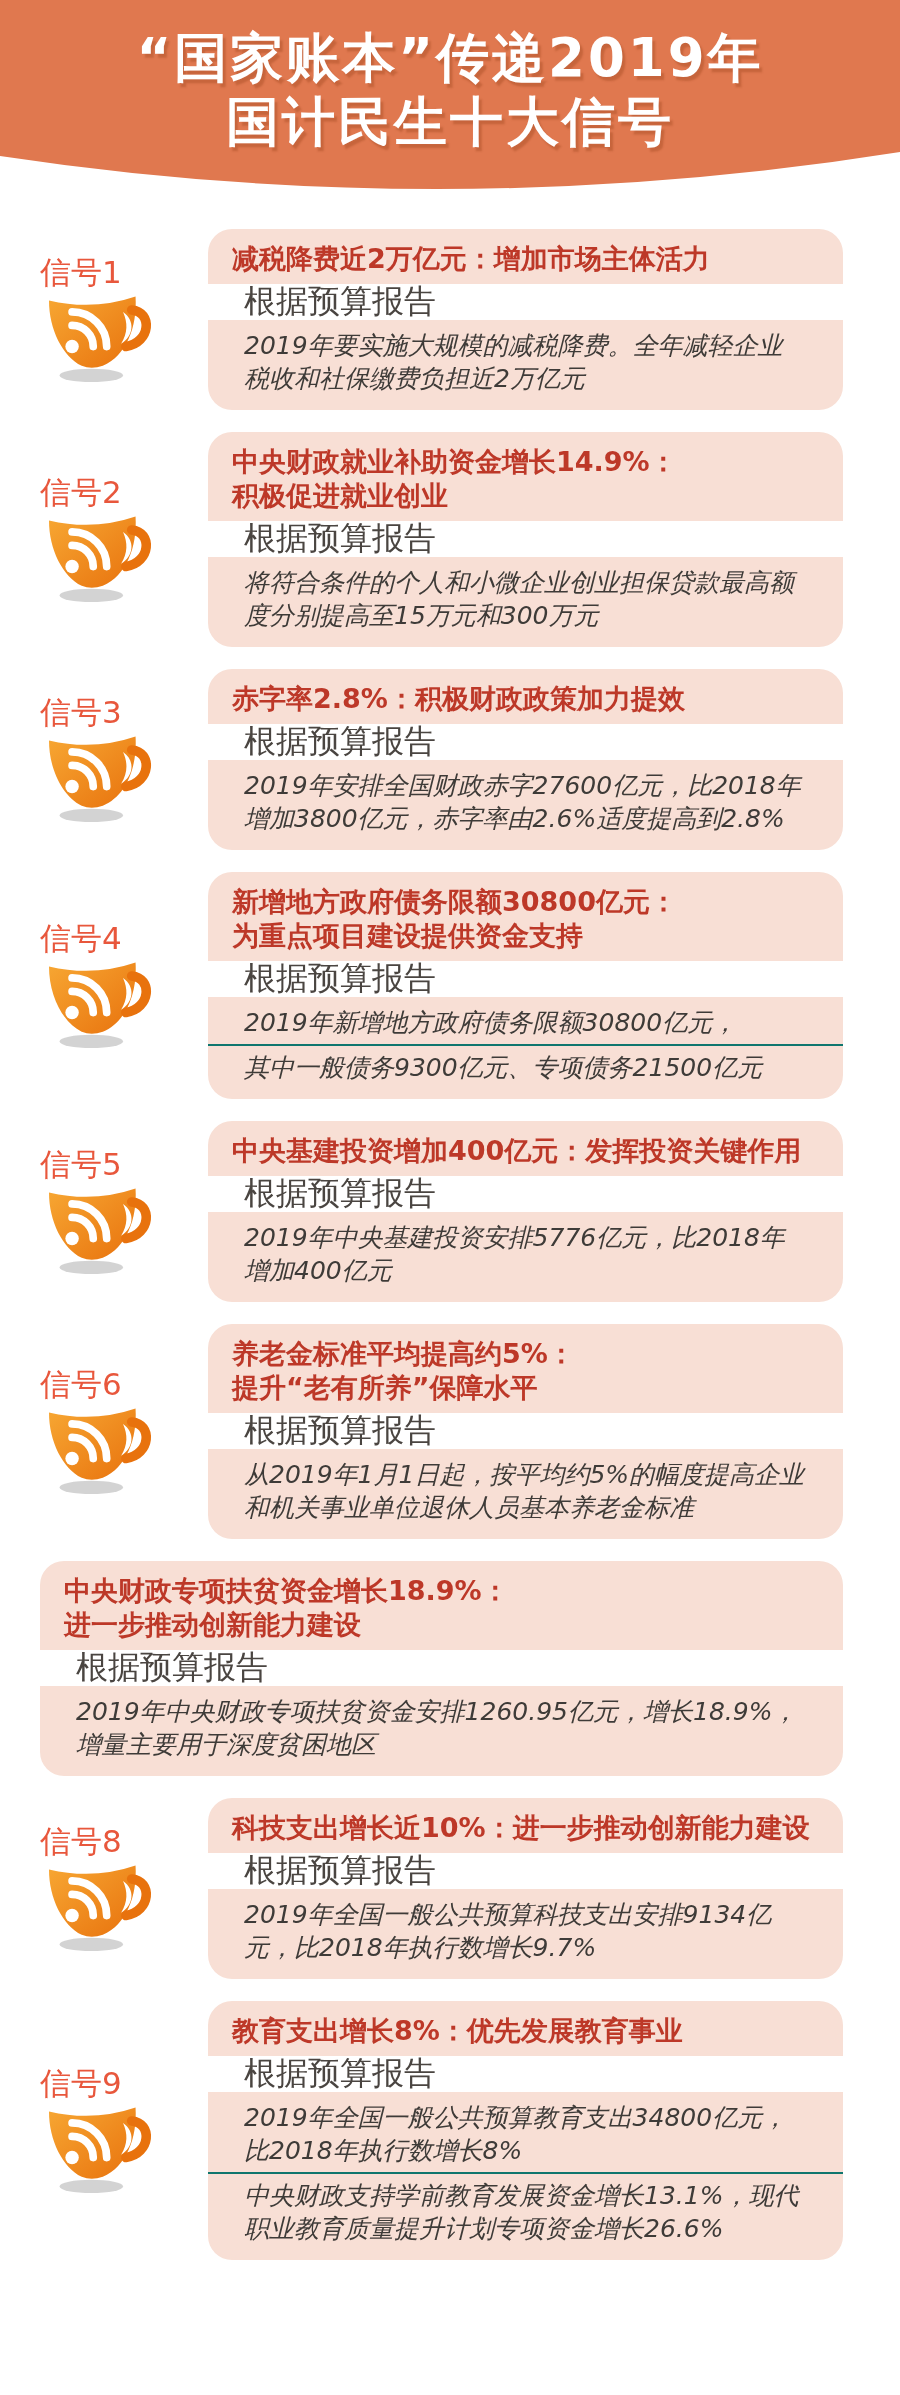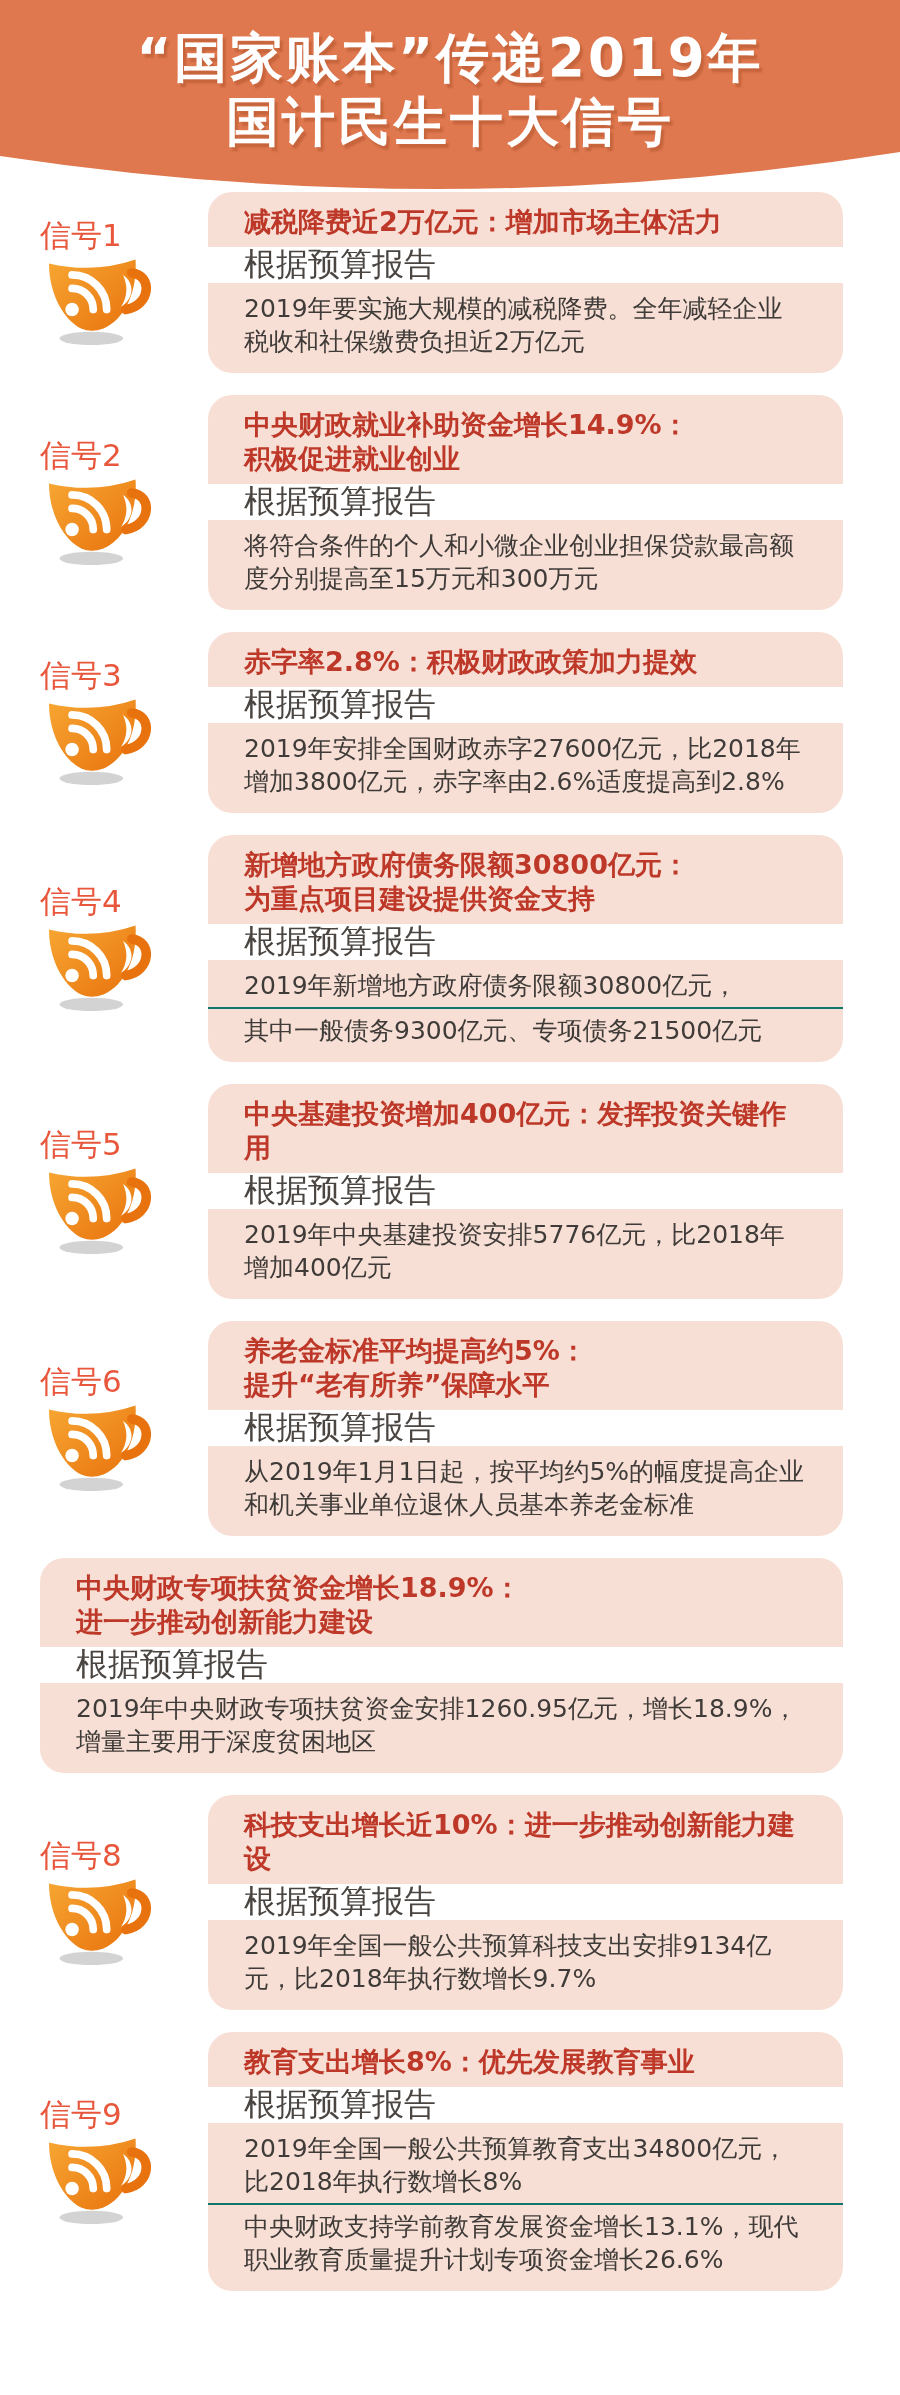--- a/index.html
+++ b/index.html
@@ -2,47 +2,47 @@
 <html lang="zh" style="--banner-bg: #E0784F; --card-bg: #F8DFD5; --title-text: #BD3828; --signal-label: #E8573C; --source-text: #4A4541; --body-text: #3E3B38; --credit-text: #503626; --cup-orange: #E8720D; --logo-blue: #2E5FA3;"><head>
 <meta charset="utf-8">
 <style>
   html,body{margin:0;padding:0;}
   body{
     width:900px;height:2395px;overflow:hidden;background:#ffffff;
     font-family:"DejaVu Sans","Liberation Sans",sans-serif;
     -webkit-font-smoothing:antialiased;
   }
   
-  .banner{position:relative;width:900px;height:192px;}
+  .banner{position:relative;width:900px;height:229px;}
   .banner-bg{position:absolute;left:0;top:0;width:900px;height:205px;display:block;}
   .banner-bg path{fill:var(--banner-bg,#E0784F);}
   .banner-text{position:absolute;left:0;top:0;width:100%;text-align:center;color:#ffffff;}
   .bt1,.bt2{
     font-weight:900;font-size:53px;line-height:64px;letter-spacing:3px;
     text-shadow:3px 4px 2px rgba(140,55,15,.30);
   }
   .bt1{margin-top:26px;}
   
   .block{display:flex;align-items:center;margin:0 57px 22px 40px;}
   .left{width:168px;flex-shrink:0;display:flex;flex-direction:column;align-items:flex-start;}
   .slabel{
     font-size:31px;line-height:34px;font-weight:500;
     color:var(--signal-label,#E8573C);margin-bottom:-4px;margin-right:14px;
   }
   .cup{width:118px;height:100px;display:block;}
   .card{flex:1;background:var(--card-bg,#F8DFD5);border-radius:24px;overflow:hidden;}
-  .ctitle{padding:13px 36px 8px;}
+  .ctitle{padding:13px 24px 8px;}
   .tline{
     font-size:27px;line-height:34px;font-weight:bold;
     color:var(--title-text,#BD3828);
   }
   .tline:empty{display:none;}
   .csource{background:#ffffff;padding:4px 36px;}
   .srctext{font-size:32px;line-height:27px;color:var(--source-text,#4A4541);}
-  .cbody{padding:4px 0 10px;}
+  .cbody{padding:4px 0 10px;font-style:italic;}
   .para{
     margin:0;padding:5px 36px;border-top:2px solid #0f766e;
     font-size:25px;line-height:33px;color:var(--body-text,#3E3B38);
   }
   .para:first-child{border-top:none;}
   .para:empty{display:none;}
   .hidden-defs{position:absolute;width:0;height:0;overflow:hidden;}
 </style>
 </head>
 <body>

